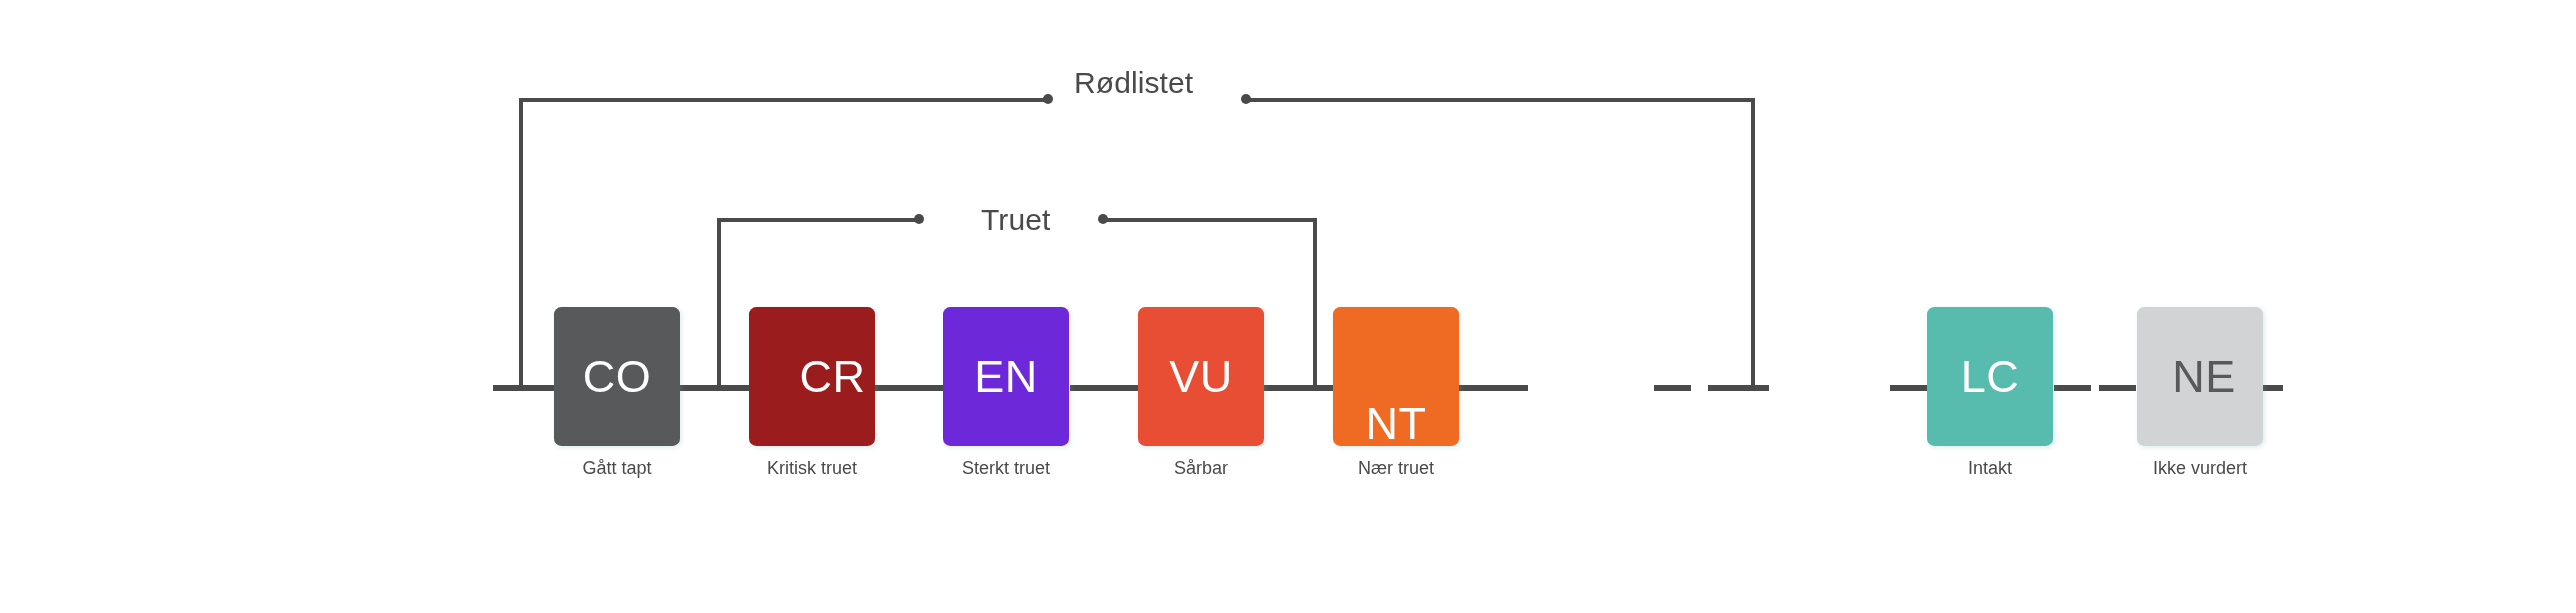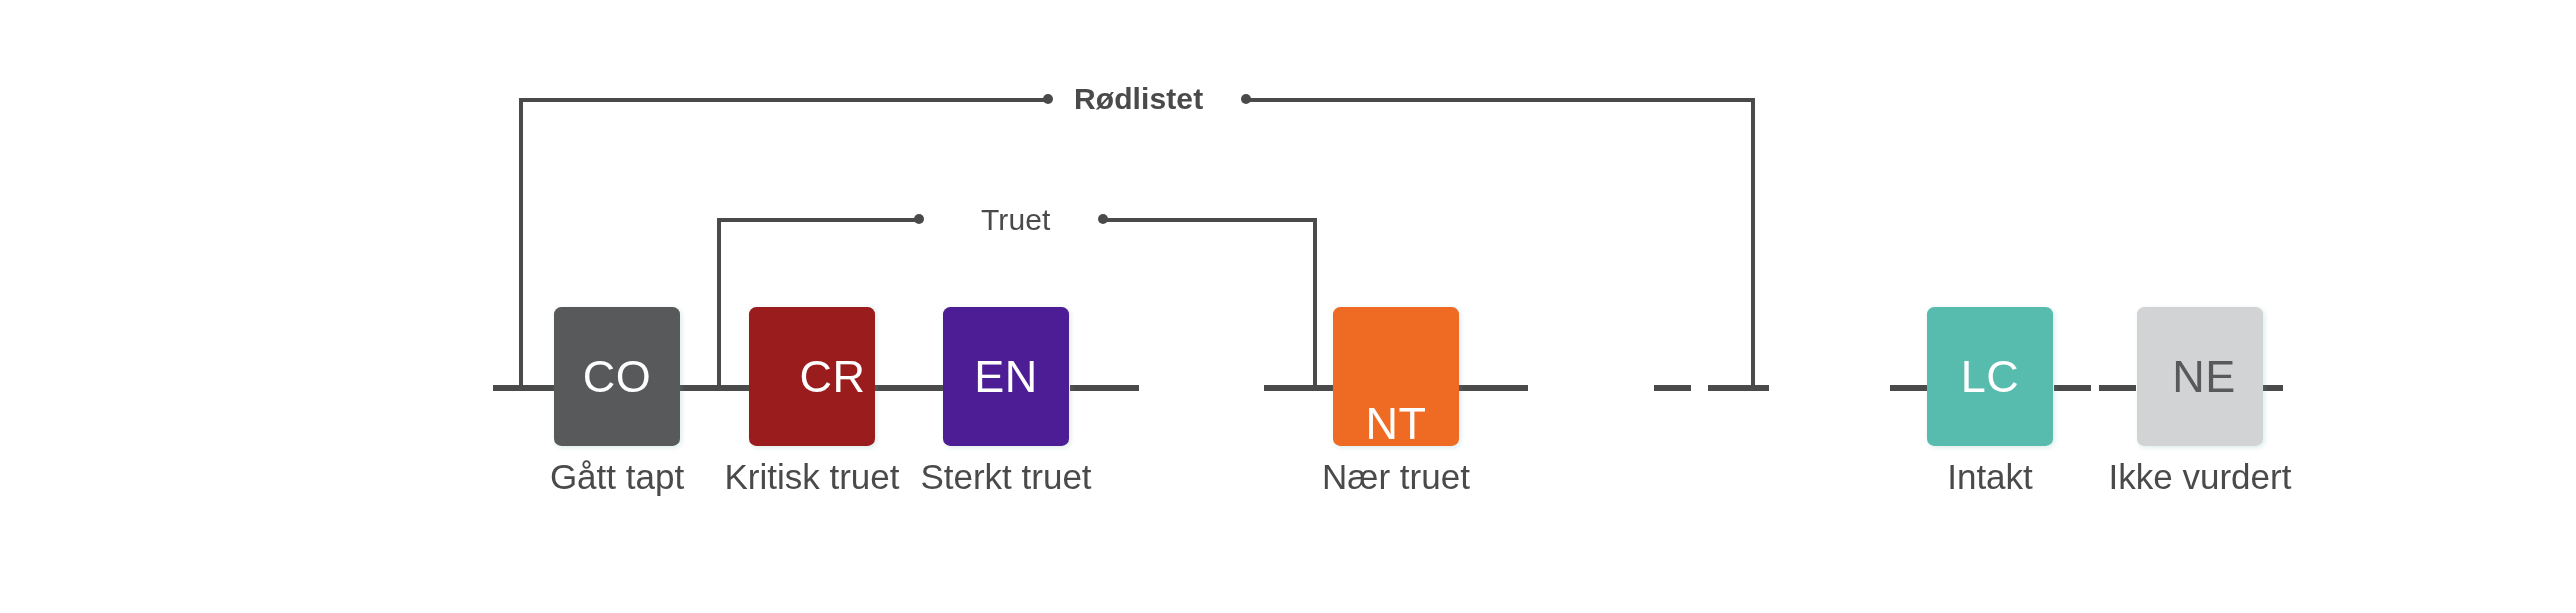--- a/index.html
+++ b/index.html
@@ -77,21 +77,21 @@
     font-weight: 400;
     line-height: 1;
     letter-spacing: 0.5px;
     user-select: none;
   }
   .cat-label {
     position: absolute;
     top: 152px;
     left: 50%;
     transform: translateX(-50%);
-    font-size: 35px;
+    font-size: 18px;
     color: #4a4a4a;
     white-space: nowrap;
     line-height: 1;
   }
 </style>
 </head>
 <body>
 
 <div id="stage">
 
@@ -105,21 +105,21 @@
   <div class="axis-seg" style="left:1708px; top:385px; width:61px;"></div>
   <div class="axis-seg" style="left:1890px; top:385px; width:37px;"></div>
   <div class="axis-seg" style="left:2054px; top:385px; width:37px;"></div>
   <div class="axis-seg" style="left:2099px; top:385px; width:37px;"></div>
   <div class="axis-seg" style="left:2246px; top:385px; width:37px;"></div>
 
   <div class="bracket-v" style="left:519px; top:98px; height:291px;"></div>
   <div class="bracket-h" style="left:519px; top:98px; width:529px;"></div>
   <div class="bracket-dot" style="left:1043px; top:94px;"></div>
 
-  <div class="bracket-label" style="left:1074px; top:84px;font-weight:bold;">Rødlistet</div>
+  <div class="bracket-label" style="left:1074px; top:68px;">Rødlistet</div>
 
   <div class="bracket-dot" style="left:1241px; top:94px;"></div>
   <div class="bracket-h" style="left:1246px; top:98px; width:508px;"></div>
   <div class="bracket-v" style="left:1751px; top:98px; height:291px;"></div>
 
   <div class="bracket-v" style="left:717px; top:218px; height:170px;"></div>
   <div class="bracket-h" style="left:717px; top:218px; width:203px;"></div>
   <div class="bracket-dot" style="left:914px; top:214px;"></div>
 
   <div class="bracket-label" style="left:981px; top:205px;">Truet</div>
@@ -136,26 +136,32 @@
   </div>
 
   <div class="cat" style="left:749px;">
     <div class="cat-box" style="background:#9b1c1c;">
       <span class="cat-code" style="color:#ffffff;margin-left:41px;">CR</span>
     </div>
     <div class="cat-label">Kritisk truet</div>
   </div>
 
   <div class="cat" style="left:943px;">
-    <div class="cat-box" style="background:#4c1d95;">
+    <div class="cat-box" style="background:#6d28d9;">
       <span class="cat-code" style="color:#ffffff;">EN</span>
     </div>
     <div class="cat-label">Sterkt truet</div>
   </div>
 
+  <div class="cat" style="left:1138px;">
+    <div class="cat-box" style="background:#e84e33;">
+      <span class="cat-code" style="color:#ffffff;">VU</span>
+    </div>
+    <div class="cat-label">Sårbar</div>
+  </div>
 
   <div class="cat" style="left:1333px;">
     <div class="cat-box" style="background:#ef6b23;align-items:flex-end;">
       <span class="cat-code" style="color:#ffffff;">NT</span>
     </div>
     <div class="cat-label">Nær truet</div>
   </div>
 
 
   <div class="cat" style="left:1927px;">

